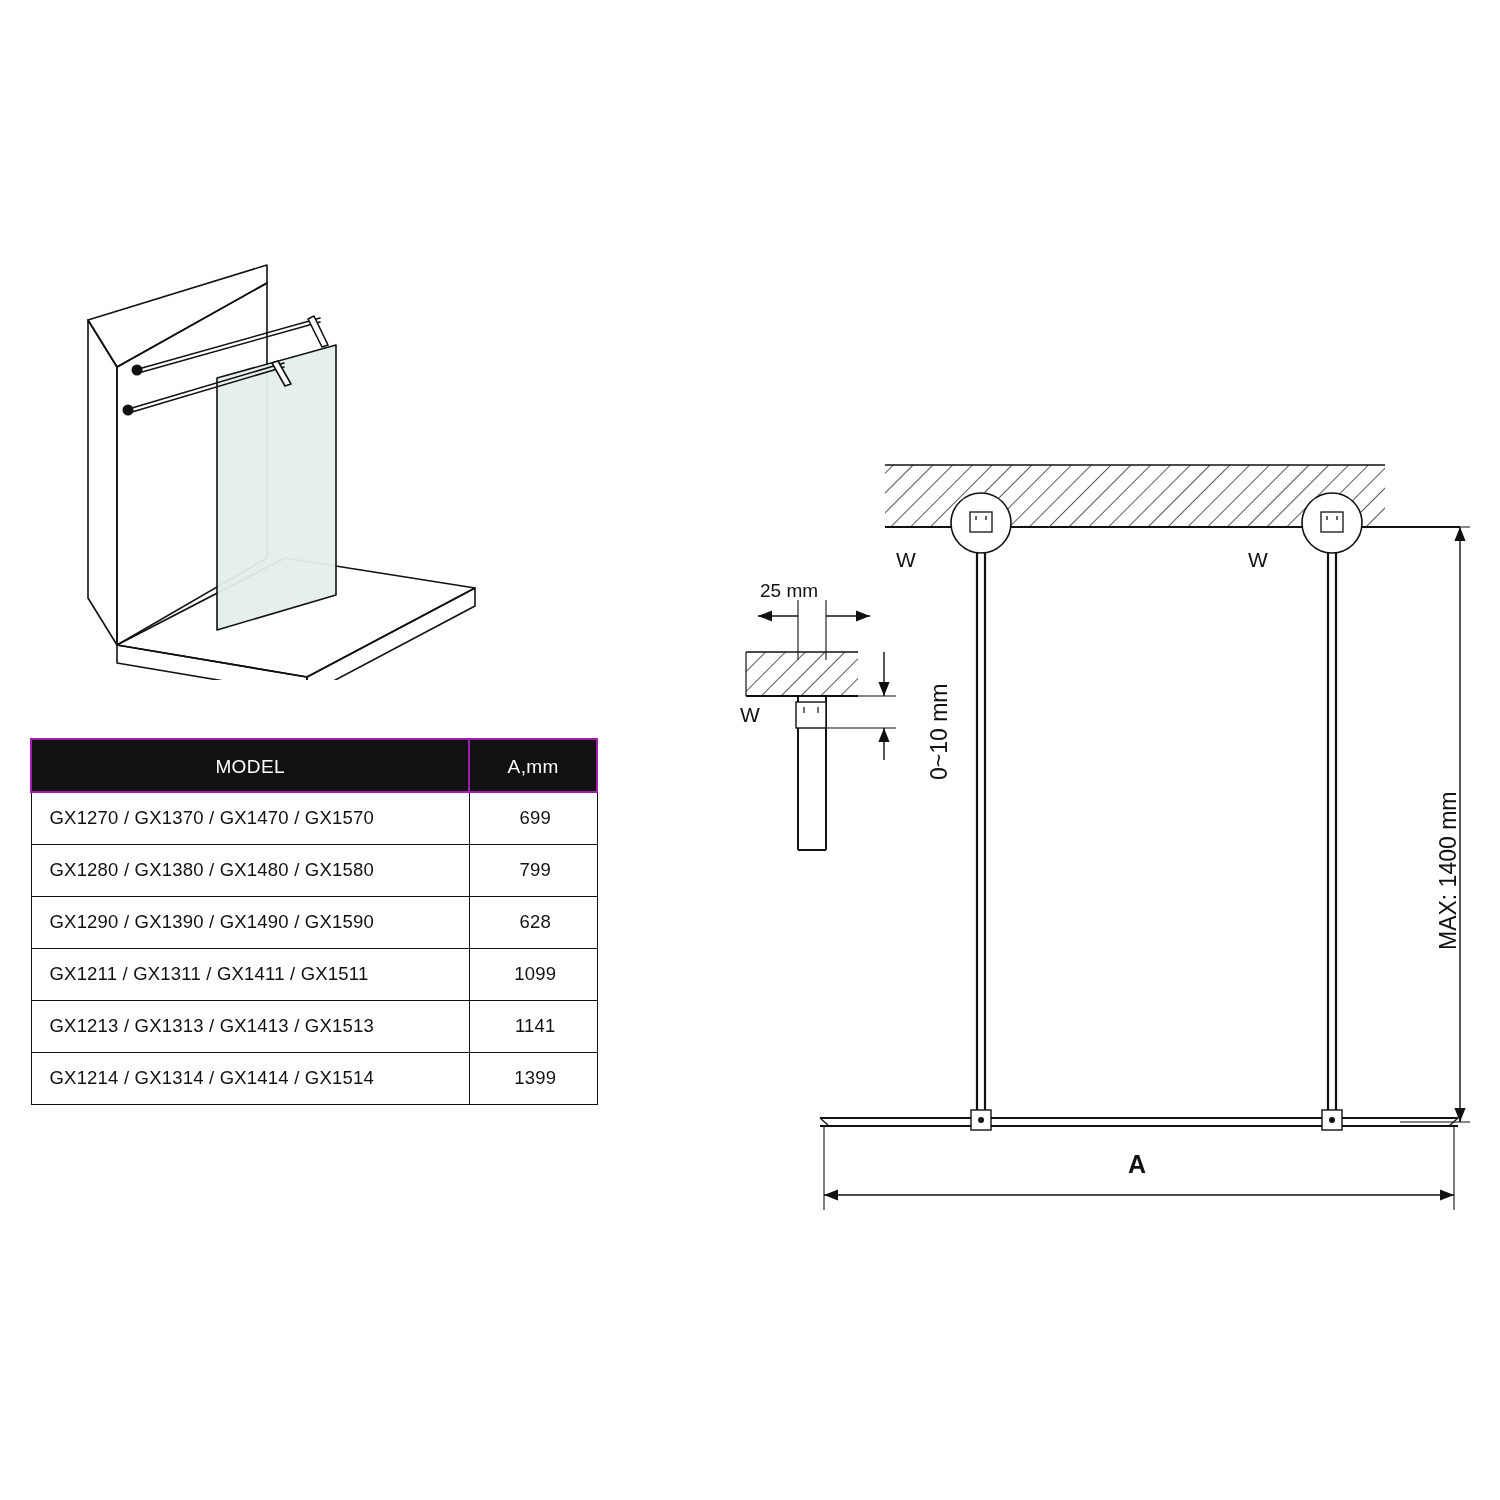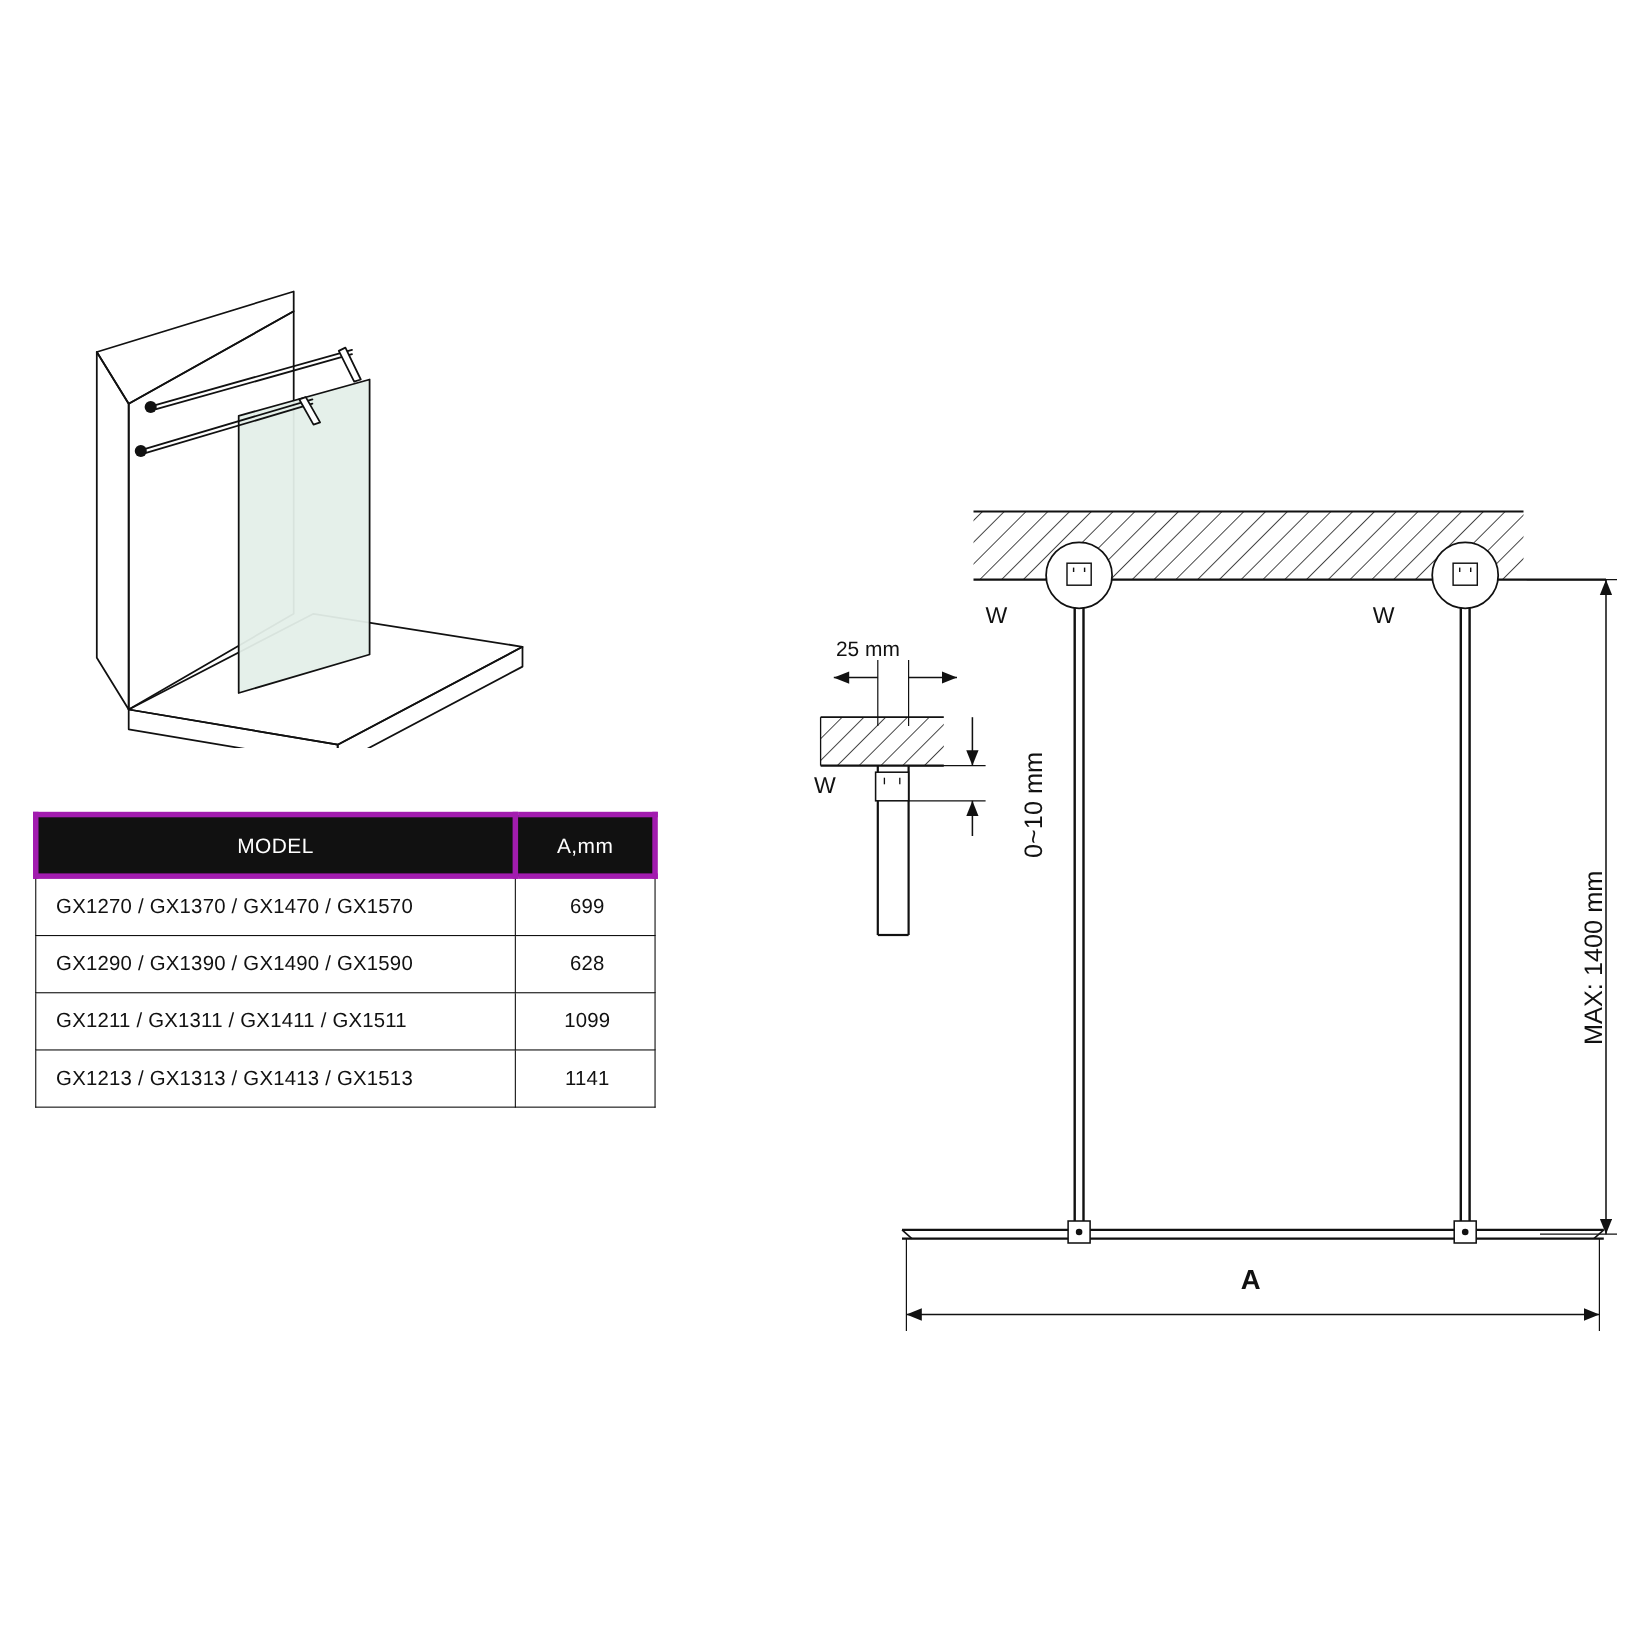--- a/index.html
+++ b/index.html
@@ -35,21 +35,21 @@
     background: #ffffff;
   }
   table.model-table th {
     background: #111111;
     color: #ffffff;
     font-size: 19px;
     font-weight: normal;
     letter-spacing: 0.4px;
     padding: 16px 0 13px 0;
     text-align: center;
-    border: 5px solid #a21caf;
+    border: 2px solid #a21caf;
   }
   table.model-table th.col-model { width: 440px; }
   table.model-table th.col-a { width: 128px; }
   table.model-table td {
     font-size: 18.5px;
     color: #111111;
     padding: 14px 0 15px 4px;
     border: 1px solid #111111;
     background: #ffffff;
   }
@@ -120,30 +120,38 @@
           <th class="col-model">MODEL</th>
           <th class="col-a">A,mm</th>
         </tr>
       </thead>
       <tbody>
         <tr>
           <td class="model">GX1270 / GX1370 / GX1470 / GX1570</td>
           <td class="a">699</td>
         </tr>
         <tr>
+          <td class="model">GX1280 / GX1380 / GX1480 / GX1580</td>
+          <td class="a">799</td>
+        </tr>
+        <tr>
           <td class="model">GX1290 / GX1390 / GX1490 / GX1590</td>
           <td class="a">628</td>
         </tr>
         <tr>
           <td class="model">GX1211 / GX1311 / GX1411 / GX1511</td>
           <td class="a">1099</td>
         </tr>
         <tr>
           <td class="model">GX1213 / GX1313 / GX1413 / GX1513</td>
           <td class="a">1141</td>
+        </tr>
+        <tr>
+          <td class="model">GX1214 / GX1314 / GX1414 / GX1514</td>
+          <td class="a">1399</td>
         </tr>
       </tbody>
     </table>
   </div>
 
   <div id="tech">
     <svg width="790" height="850" viewBox="0 0 790 850" xmlns="http://www.w3.org/2000/svg">
       <defs>
         <marker id="arrEnd" markerWidth="12" markerHeight="12" refX="10" refY="4" orient="auto" markerUnits="strokeWidth">
           <path d="M0,0 L10,4 L0,8 z" fill="#111111"></path>

